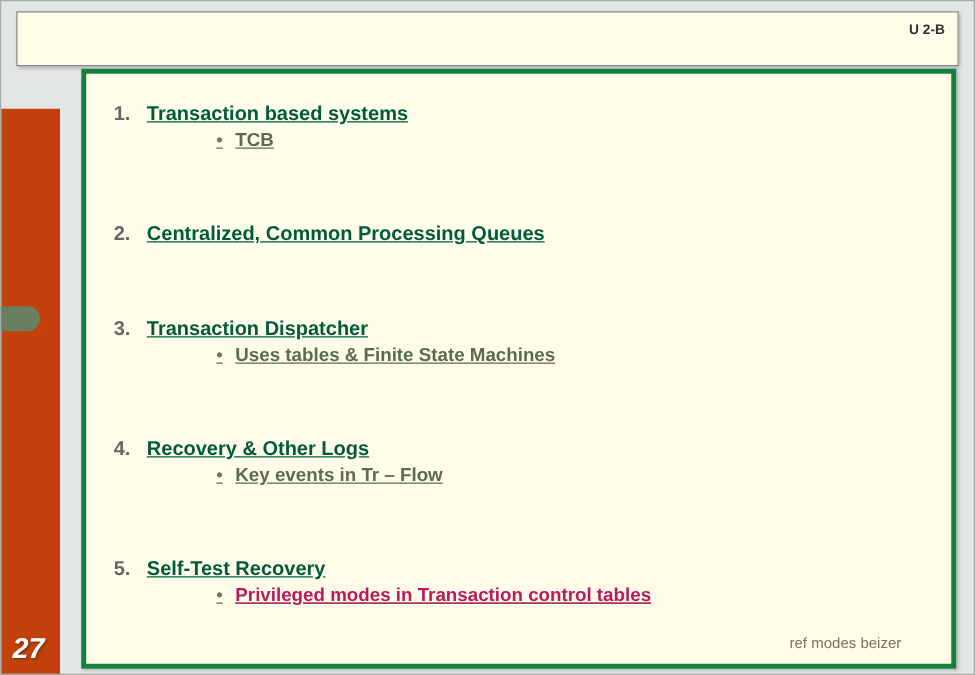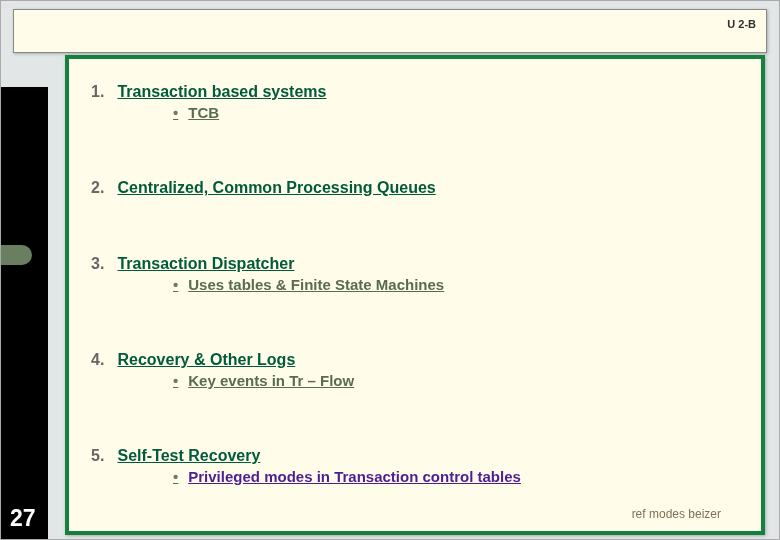--- a/index.html
+++ b/index.html
@@ -38,21 +38,22 @@
     font-size: 11px;
     font-weight: 700;
     color: #2f2f2f;
   }
   .green-block {
     position: absolute;
     left: 0;
     top: 86px;
     width: 47px;
     height: 454px;
-    background: #000000;
+    background: #c2410c;
+    font-style: italic;
   }
   .pg-num {
     position: absolute;
     left: 9px;
     bottom: 9px;
     color: #fff;
     font-size: 23px;
     font-weight: 700;
     text-shadow: 1px 1px 2px rgba(0,0,0,0.4);
   }
@@ -165,20 +166,20 @@
         <span class="sub-mark">•</span><span>Key events in Tr – Flow</span>
       </div>
     </div>
 
     <div class="spacer-big"></div>
 
     <div class="item" style="margin-bottom:0;">
       <span class="item-num">5.</span>
       <span class="item-title">Self-Test Recovery</span>
       <div class="sub">
-        <span class="sub-mark">•</span><span style="text-decoration:underline; color:#4c1d95;text-align:right;">Privileged modes in Transaction control tables</span>
+        <span class="sub-mark">•</span><span style="text-decoration:underline; color:#be185d;text-align:right;">Privileged modes in Transaction control tables</span>
       </div>
     </div>
 
     <div class="ref">ref modes beizer</div>
   </div>
 
 </div>
 
 </body></html>

